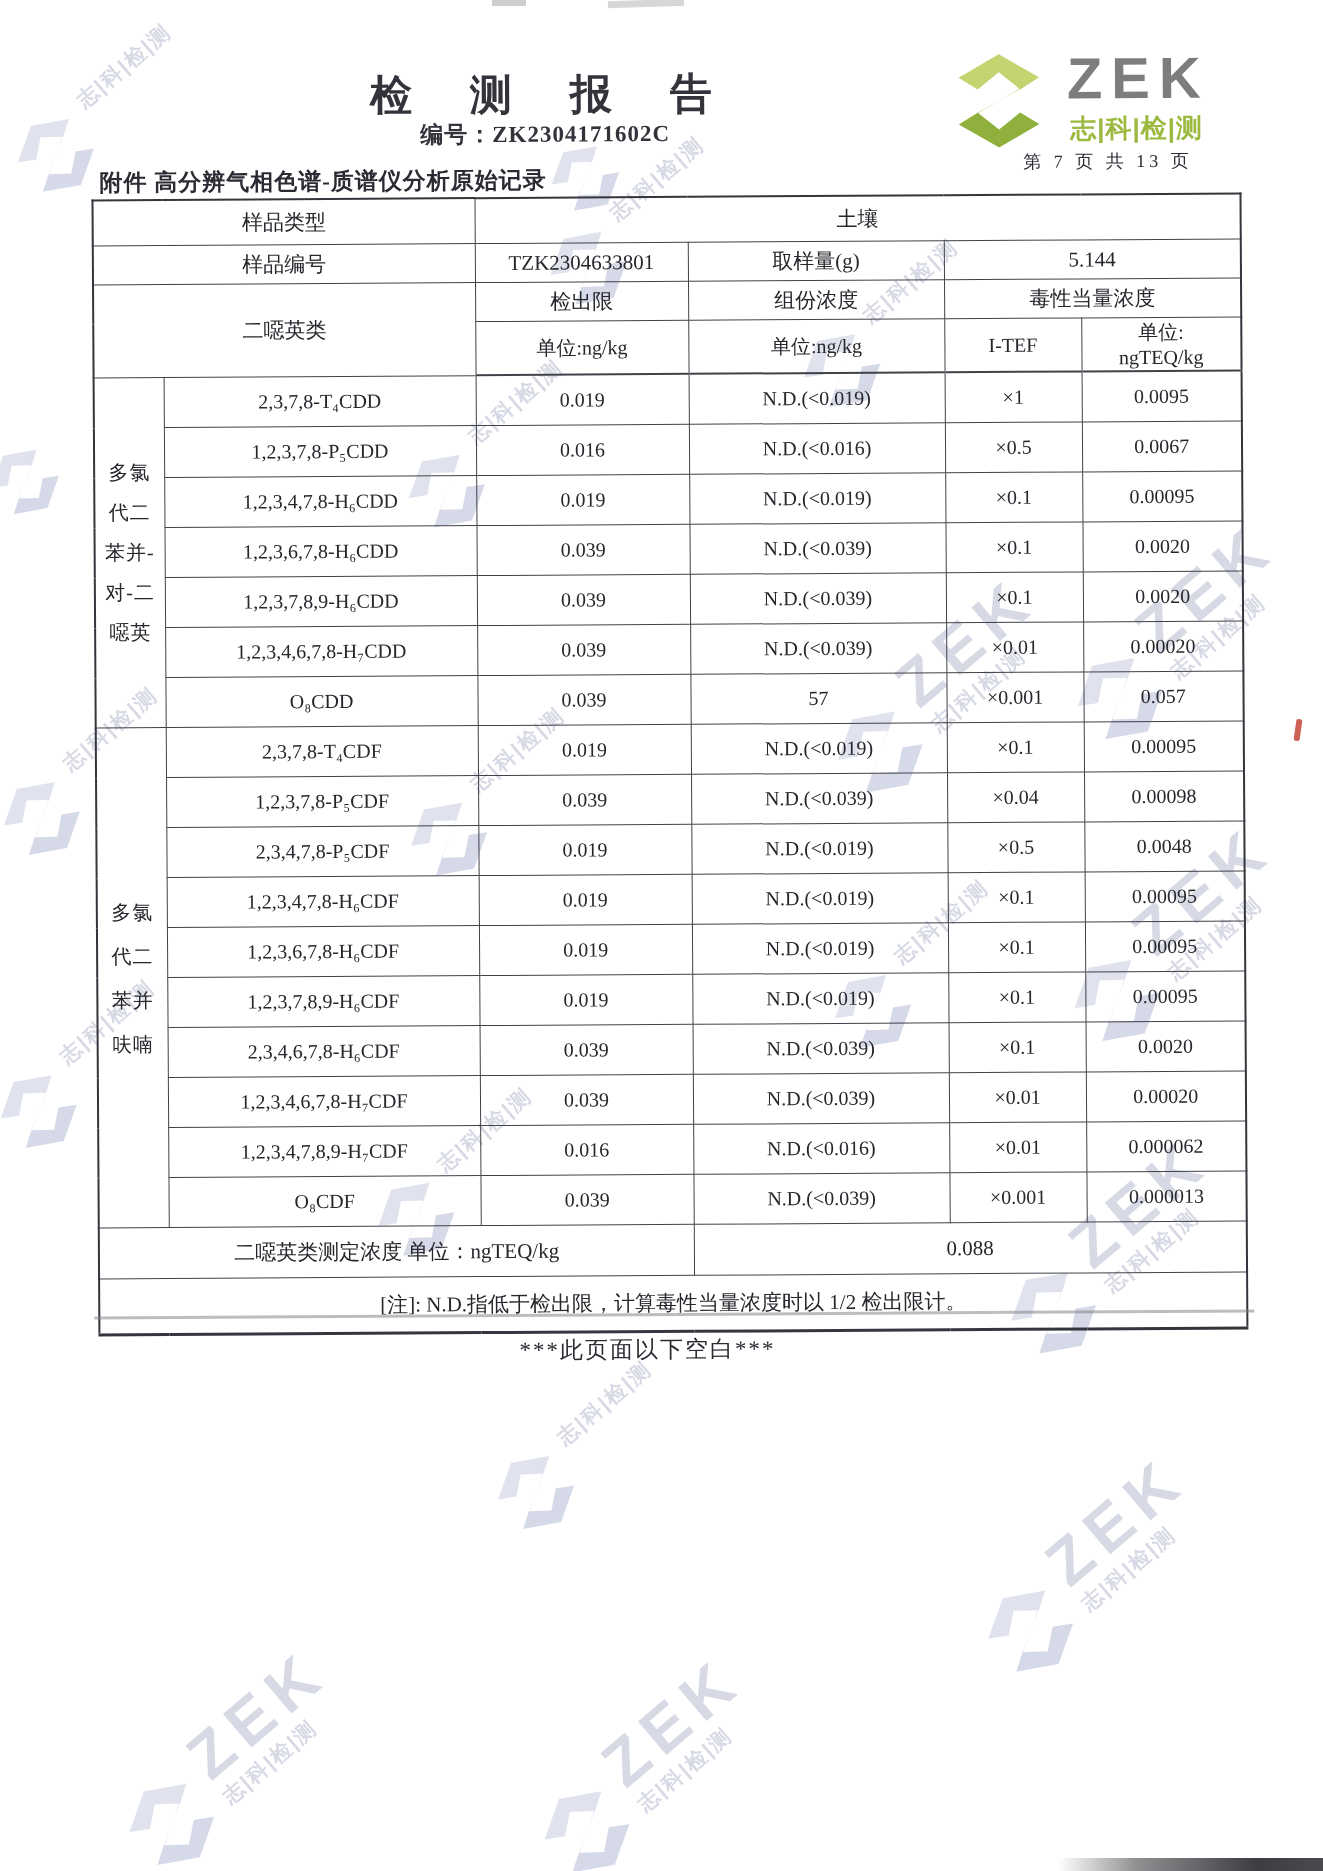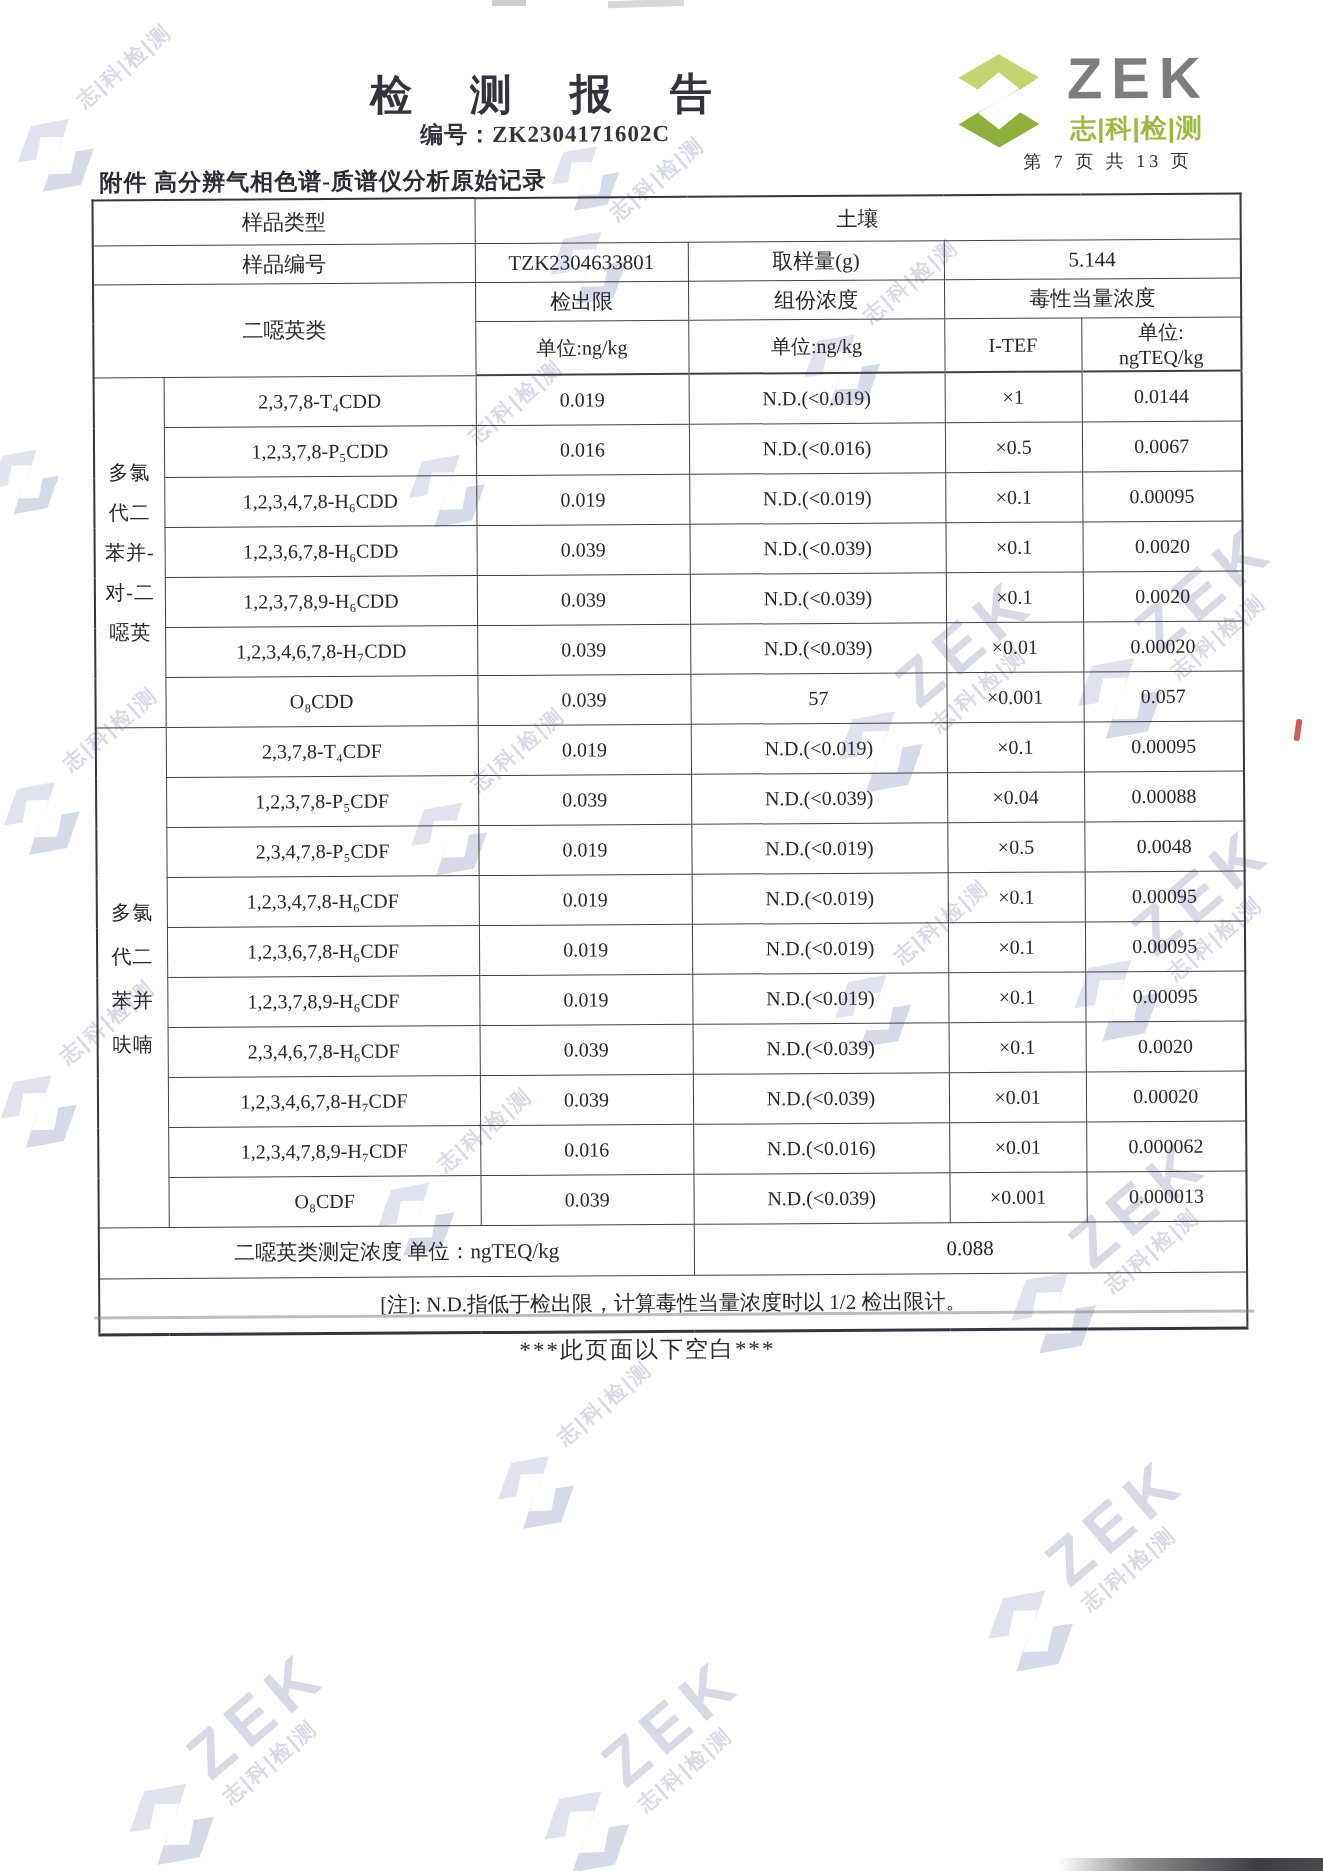--- a/index.html
+++ b/index.html
@@ -320,21 +320,21 @@
     <tr class="d">
       <td rowspan="7" class="grp grp1 pre">多氯
 代二
 苯并-
 对-二
 噁英</td>
       <td>2,3,7,8-T₄CDD</td>
           <td>0.019</td>
           <td>N.D.(&lt;0.019)</td>
           <td>×1</td>
-          <td>0.0144</td>
+          <td>0.0095</td>
     </tr>
     <tr class="d">
           <td>1,2,3,7,8-P₅CDD</td>
           <td>0.016</td>
           <td>N.D.(&lt;0.016)</td>
           <td>×0.5</td>
           <td>0.0067</td>
         </tr>
     <tr class="d">
           <td>1,2,3,4,7,8-H₆CDD</td>
@@ -381,21 +381,21 @@
           <td>0.019</td>
           <td>N.D.(&lt;0.019)</td>
           <td>×0.1</td>
           <td>0.00095</td>
     </tr>
     <tr class="d">
           <td>1,2,3,7,8-P₅CDF</td>
           <td>0.039</td>
           <td>N.D.(&lt;0.039)</td>
           <td>×0.04</td>
-          <td>0.00088</td>
+          <td>0.00098</td>
         </tr>
     <tr class="d">
           <td>2,3,4,7,8-P₅CDF</td>
           <td>0.019</td>
           <td>N.D.(&lt;0.019)</td>
           <td>×0.5</td>
           <td>0.0048</td>
         </tr>
     <tr class="d">
           <td>1,2,3,4,7,8-H₆CDF</td>

